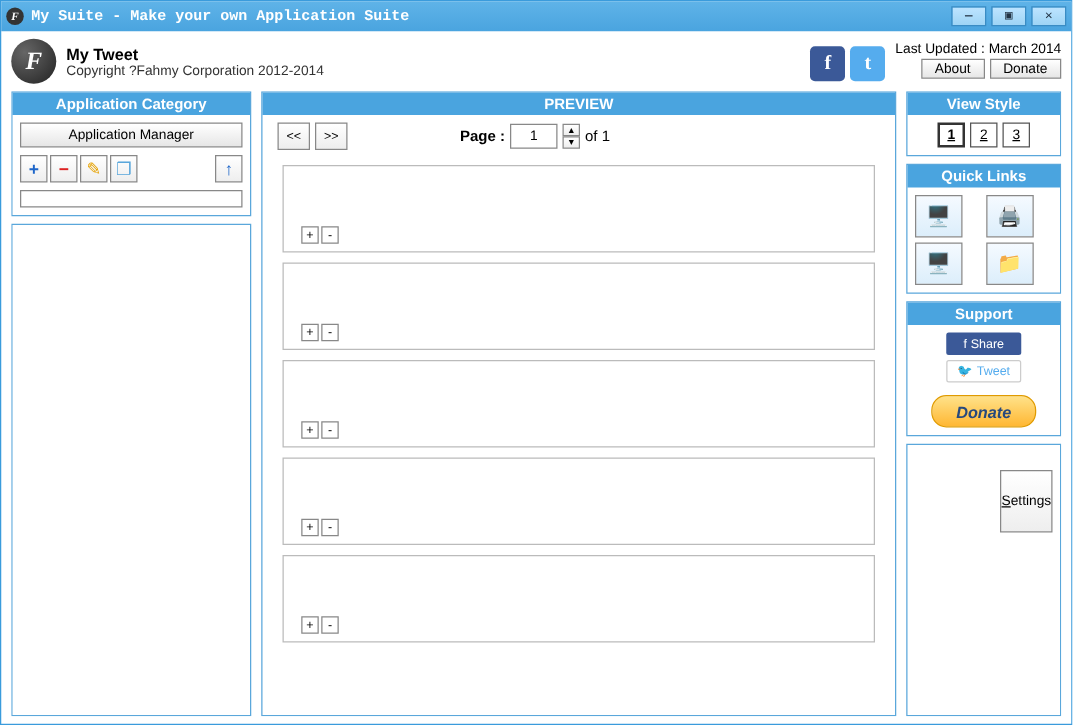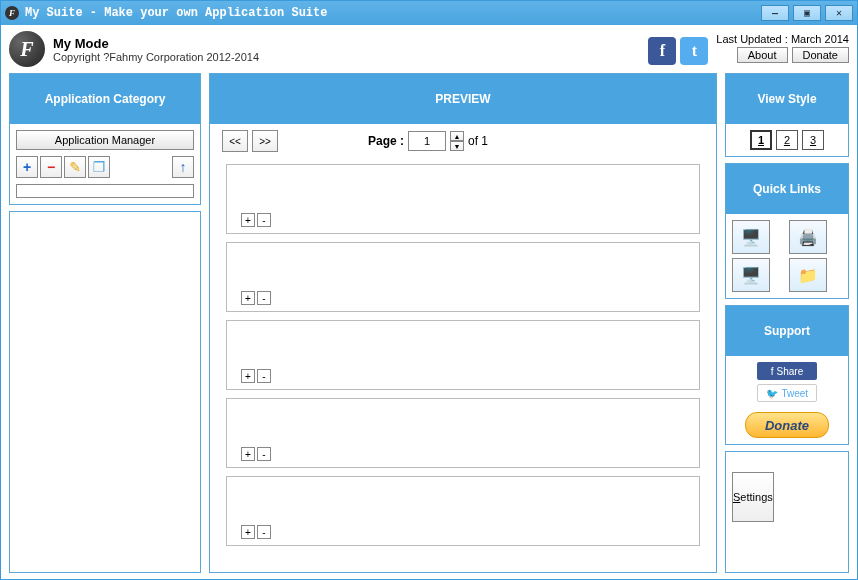--- a/index.html
+++ b/index.html
@@ -21,21 +21,21 @@
 .tw { background: #55acee; }
 .updated-col { text-align: right; }
 .small-btns { display: flex; gap: 4px; margin-top: 2px; justify-content:flex-end; }
 .btn { border: 1px solid #888; background: linear-gradient(#fff,#e6e6e6); padding: 1px 10px; font-size: 11px; cursor: pointer; }
 .main { flex: 1; display: flex; gap: 8px; overflow:hidden; }
 .col { display: flex; flex-direction: column; gap: 6px; }
 .left { width: 192px; }
 .center { flex: 1; }
 .right { width: 124px; }
 .panel { border: 1px solid #5aa7db; background: #fff; display: flex; flex-direction: column; }
-.panel-hdr { background: #4aa4df; color: #fff; text-align: center; font-weight: bold; font-size: 12px; padding: 18px 0; }
+.panel-hdr { background: #4aa4df; color: #fff; text-align: center; font-weight: bold; font-size: 12px; padding: 2px 0; }
 .panel-body { padding: 6px; flex:1; }
 .wide-btn { width: 100%; border: 1px solid #888; background: linear-gradient(#fff,#e6e6e6); padding: 3px 0; font-size: 11px; cursor:pointer; text-align:center; }
 .iconrow { display: flex; gap: 2px; margin-top: 6px; }
 .iconbtn { width: 22px; height: 22px; border: 1px solid #888; background: linear-gradient(#fff,#eee); display:flex;align-items:center;justify-content:center; font-size:14px; cursor:pointer; }
 .iconbtn.right-align { margin-left: auto; }
 .listbox { border: 1px solid #888; height: 14px; margin-top: 6px; background:#fff; }
 .left .panel:nth-child(2) { flex:1; }
 .center .panel { flex:1; }
 .pager { display: flex; align-items: center; gap: 4px; padding: 0 6px; }
 .navbtn { width: 26px; height: 22px; border: 1px solid #888; background: linear-gradient(#fff,#eee); font-size:10px; cursor:pointer; display:flex;align-items:center;justify-content:center; }
@@ -53,40 +53,40 @@
 .ql-grid { display:grid; grid-template-columns:1fr 1fr; gap:4px; }
 .ql-btn { width:38px; height:34px; border:1px solid #888; background:linear-gradient(#f5faff,#dceefb); cursor:pointer; display:flex;align-items:center;justify-content:center; font-size:16px; }
 .share-btn { width:60px; height:18px; font-size:10px; color:#fff; border:none; border-radius:2px; cursor:pointer; display:flex;align-items:center;justify-content:center; gap:3px; margin:0 auto; }
 .share-fb { background:#3b5998; }
 .share-tw { background:#fff; color:#55acee; border:1px solid #ccc; }
 .donate-btn { width:84px; height:26px; background:linear-gradient(#ffe28a,#ffb733); border:1px solid #e09b00; border-radius:12px; font-style:italic; font-weight:bold; color:#27497d; font-size:13px; cursor:pointer; margin:6px auto 0; display:block; }
 .big-btn { height:50px; border:1px solid #888; background:linear-gradient(#fff,#eee); font-size:11px; cursor:pointer; display:flex;align-items:center;justify-content:center; }
 .big-btn .ul { text-decoration:underline; }
 .tray { color:#0a7d2c; font-weight:bold; }
 .right .panel:last-child { flex:1; }
-.right .panel:last-child .panel-body { display:flex; flex-direction:row; gap:10px; justify-content:flex-start; padding-top:20px; }
+.right .panel:last-child .panel-body { display:flex; flex-direction:column; gap:10px; justify-content:flex-start; padding-top:20px;align-items:flex-end; }
 </style>
 </head>
 <body>
 
 <div class="window">
   <div class="titlebar">
     <div class="t-icon">F</div>
     <span>My Suite - Make your own Application Suite</span>
     <div class="spacer"></div>
     <div class="winbtn">—</div>
     <div class="winbtn">▣</div>
     <div class="winbtn">✕</div>
   </div>
 
   <div class="content">
     <div class="header">
       <div class="logo">F</div>
       <div>
-        <div class="app-title">My Mode</div>
+        <div class="app-title">My Tweet</div>
         <div class="copyright">Copyright ?Fahmy Corporation 2012-2014</div>
       </div>
       <div class="header-right">
         <div class="social">
           <div class="social-btn fb">f</div>
           <div class="social-btn tw">t</div>
         </div>
         <div class="updated-col">
           <div style="font-size:11px;">Last Updated : March 2014</div>
           <div class="small-btns">

